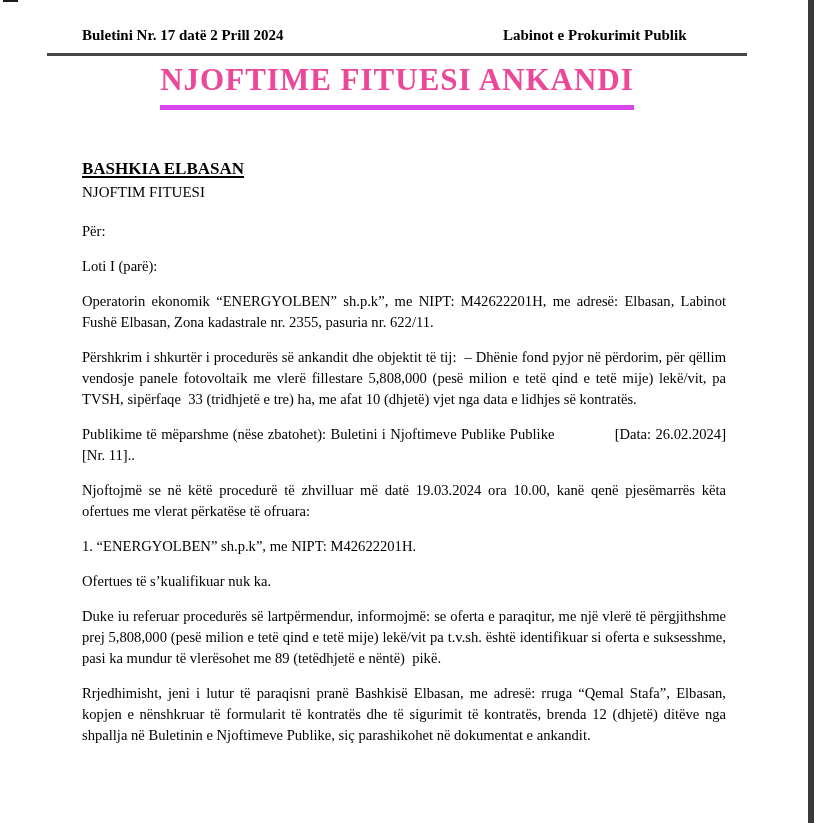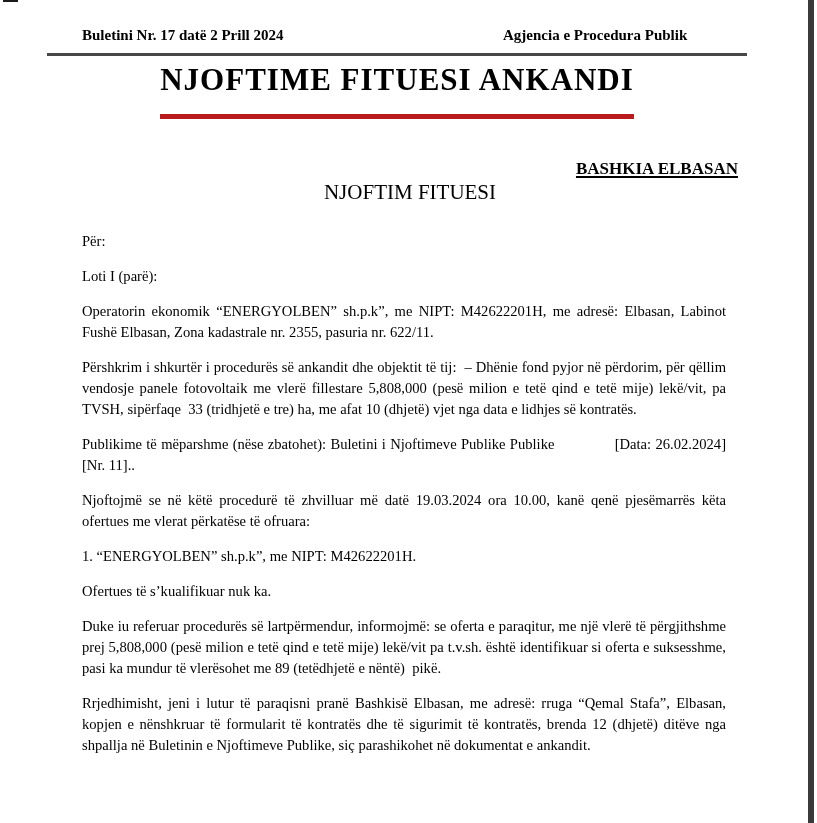--- a/index.html
+++ b/index.html
@@ -63,64 +63,63 @@
     left: 47px; top: 62px;
     width: 700px;
     text-align: center;
   }
   .red-title {
     display: inline-block;
     font-weight: bold;
     font-size: 31px;
     line-height: 36px;
     letter-spacing: 1px;
-    color: #000000;
-    border-bottom: 5px solid #b91c1c;
-    padding-bottom: 16px;
+    color: #ec4899;
+    border-bottom: 5px solid #d946ef;
+    padding-bottom: 7px;
     white-space: nowrap;
   }
   
   .doc {
     position: absolute;
     left: 82px; top: 158px;
     width: 656px;
     font-size: 14.6px;
     line-height: 21px;
   }
   .authority {
-    text-align: right;
+    text-align: left;
     font-weight: bold;
     font-size: 17px;
     line-height: 22px;
     margin-bottom: 2px;
     text-decoration: underline;
     text-decoration-thickness: 2px;
     text-underline-offset: 2px;
   }
   .notice-type {
-    text-align: center;
-    font-size: 21px;
+    font-size: 15px;
     line-height: 20px;
-    margin-bottom: 29px;
+    margin-bottom: 19px;
   }
   .doc p {
     margin: 0 12px 14px 0;
     text-align: justify;
   }
 </style>
 </head>
 <body>
 
 <div class="page">
 
   <div class="corner-dash"></div>
   <div class="edge-bar"></div>
 
   <span class="hdr-left">Buletini Nr. 17 datë 2 Prill 2024</span>
-  <span class="hdr-right">Agjencia e Procedura Publik</span>
+  <span class="hdr-right">Labinot e Prokurimit Publik</span>
   <div class="hdr-rule"></div>
 
   <div class="red-title-wrap">
     <span class="red-title">NJOFTIME FITUESI ANKANDI</span>
   </div>
 
   <main class="doc">
     <div class="authority">BASHKIA ELBASAN</div>
     <div class="notice-type">NJOFTIM FITUESI</div>
 

